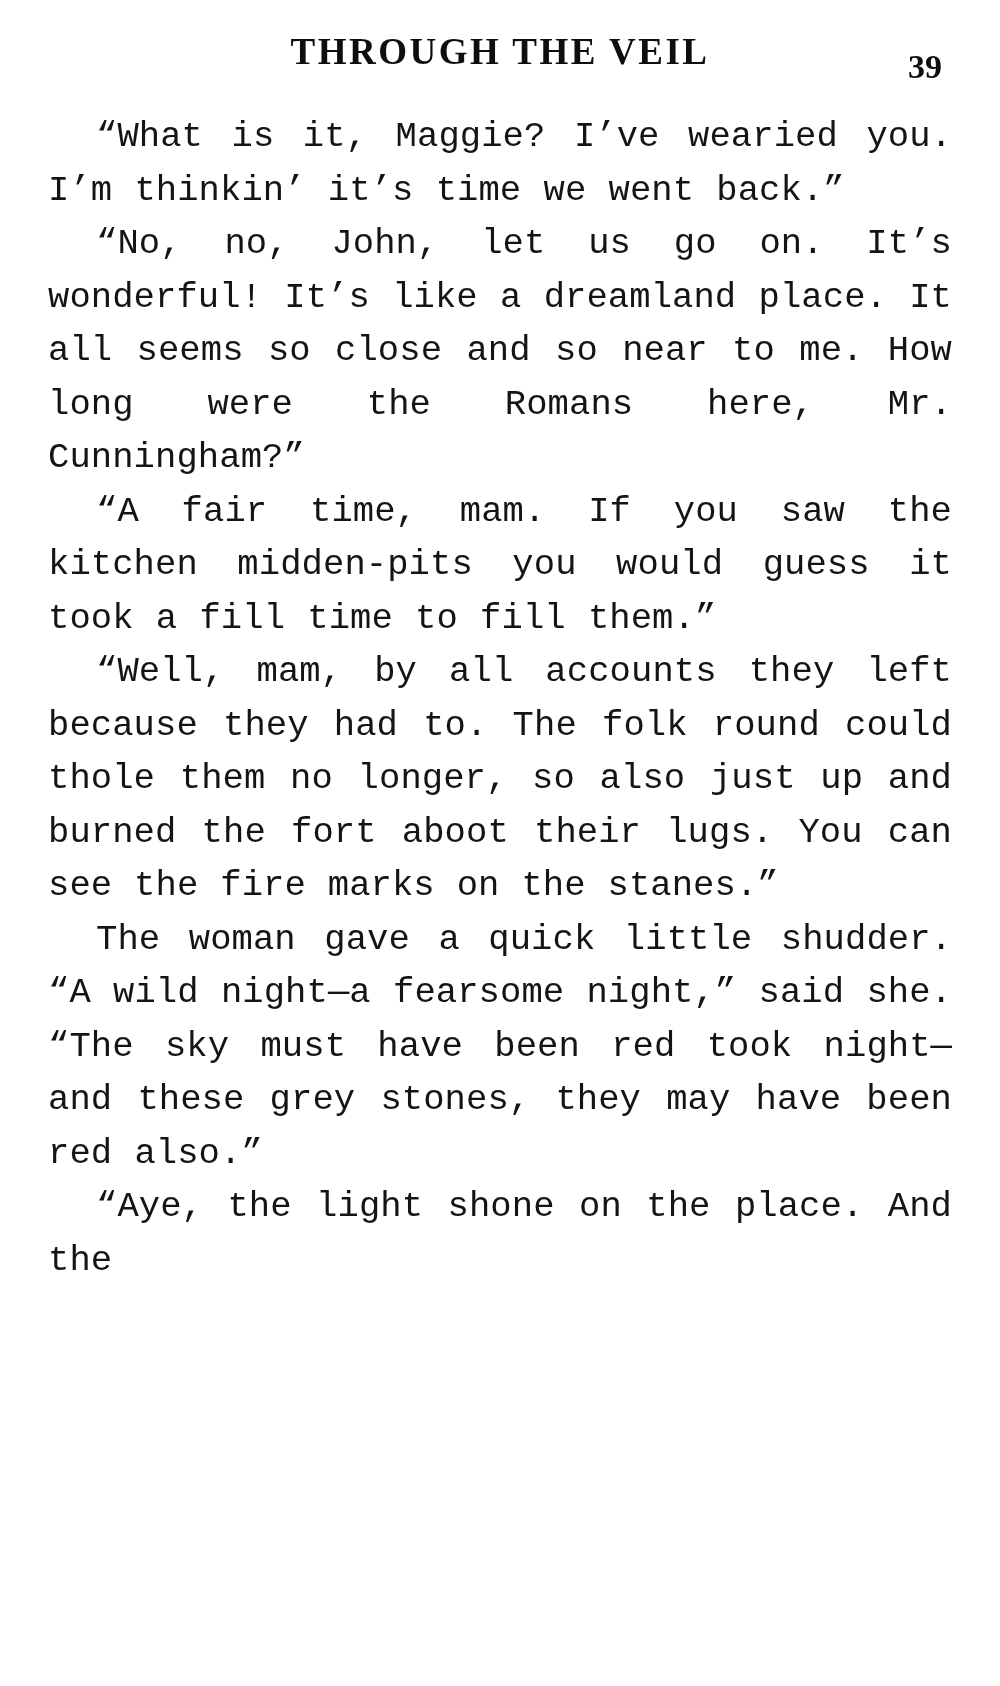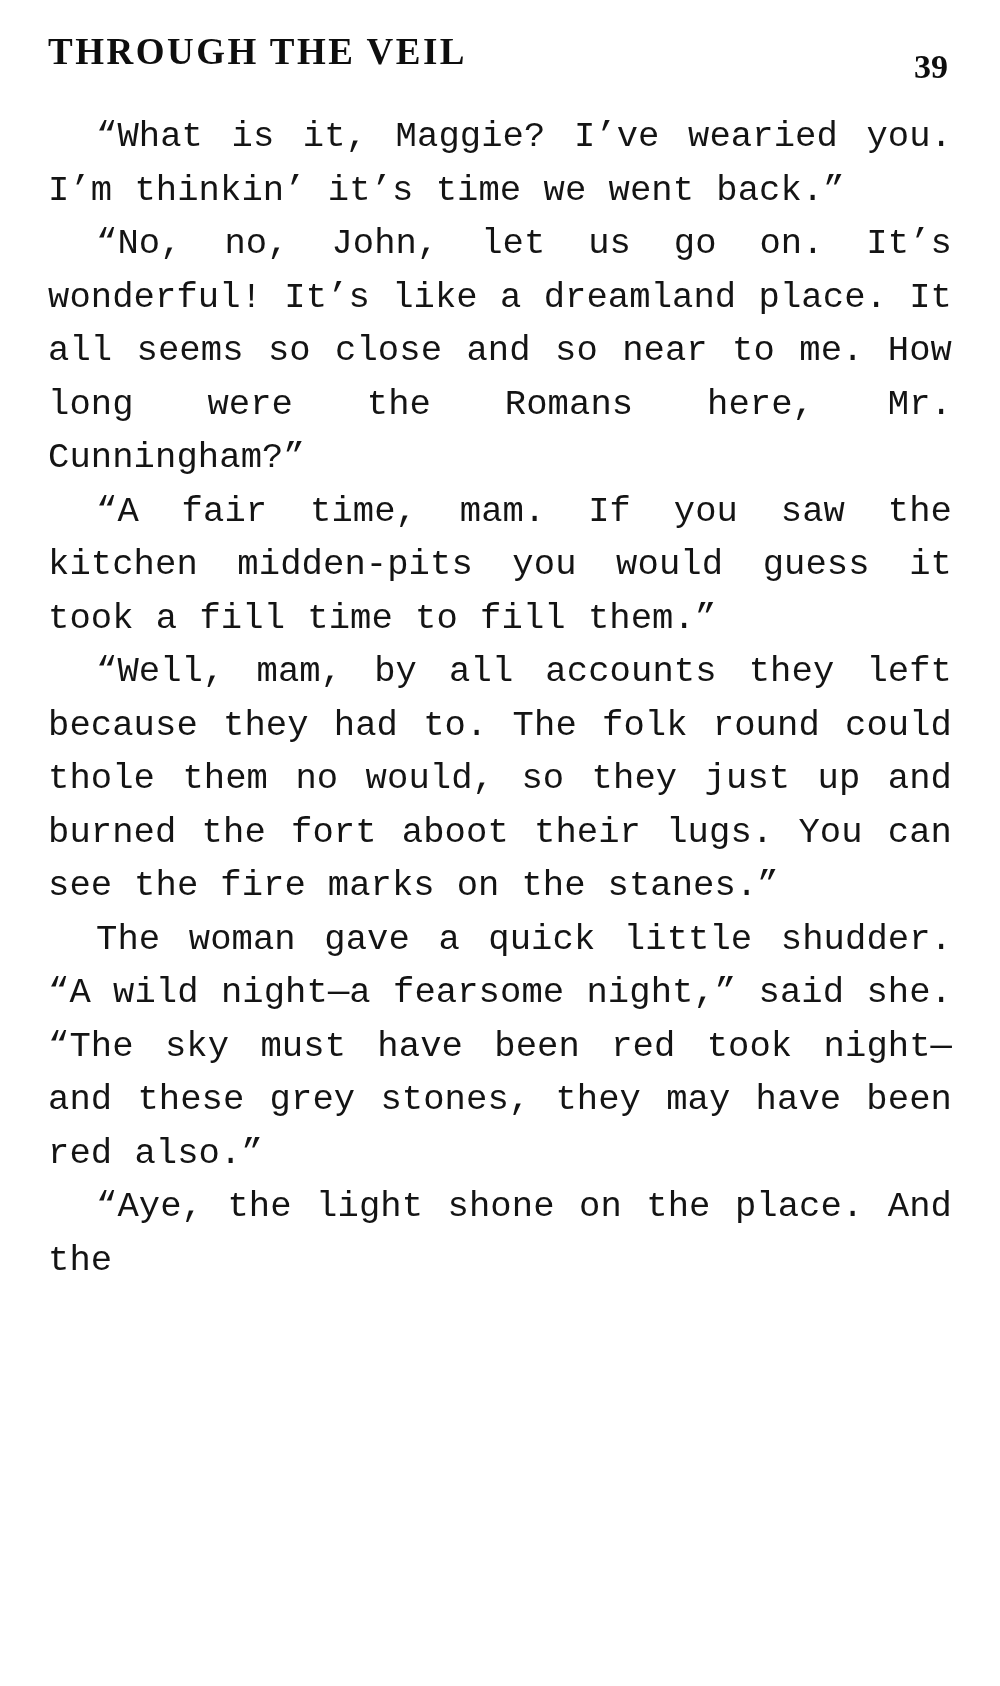--- a/index.html
+++ b/index.html
@@ -18,37 +18,37 @@
   .page {
     width: 1000px;
     height: 1686px;
     box-sizing: border-box;
     padding: 30px 48px 0 48px;
     position: relative;
   }
   .running-head {
     display: flex;
     align-items: baseline;
-    justify-content: flex-start;
+    justify-content: center;
     position: relative;
     height: 62px;
     margin-bottom: 18px;
   }
   .running-title {
     font-size: 37px;
     letter-spacing: 2.5px;
     font-weight: 700;
     font-variant: small-caps;
     text-transform: uppercase;
     white-space: nowrap;
     color: #0e0e0e;
   }
   .page-number {
     position: absolute;
-    right: 4px;
+    right: 10px;
     bottom: 6px;
     font-size: 34px;
     font-weight: 700;
     color: #0e0e0e;
   }
   .body-text {
     font-size: 35.5px;
     line-height: 53.5px;
     text-align: justify;
     text-justify: inter-word;
@@ -76,18 +76,18 @@
 
   <div class="running-head">
     <div class="running-title">THROUGH THE VEIL</div>
     <div class="page-number">39</div>
   </div>
 
   <div class="body-text">
     <p>“What is it, Maggie? I’ve wearied you. I’m thinkin’ it’s time we went back.”</p>
     <p>“No, no, John, let us go on. It’s wonderful! It’s like a dreamland place. It all seems so close and so near to me. How long were the Romans here, Mr. Cunningham?”</p>
     <p>“A fair time, mam. If you saw the kitchen midden-pits you would guess it took a fill time to fill them.”</p>
-    <p>“Well, mam, by all accounts they left because they had to. The folk round could thole them no would, so they just up and burned the fort aboot their lugs. You can see the fire marks on the stanes.”</p>
+    <p>“Well, mam, by all accounts they left because they had to. The folk round could thole them no longer, so also just up and burned the fort aboot their lugs. You can see the fire marks on the stanes.”</p>
     <p>The woman gave a quick little shudder. “A wild night—a fearsome night,” said she. “The sky must have been red took night—and these grey stones, they may have been red also.”</p>
     <p class="last-partial">“Aye, the light shone on the place. And the</p>
   </div>
 
 </div>
 
 </body></html>

